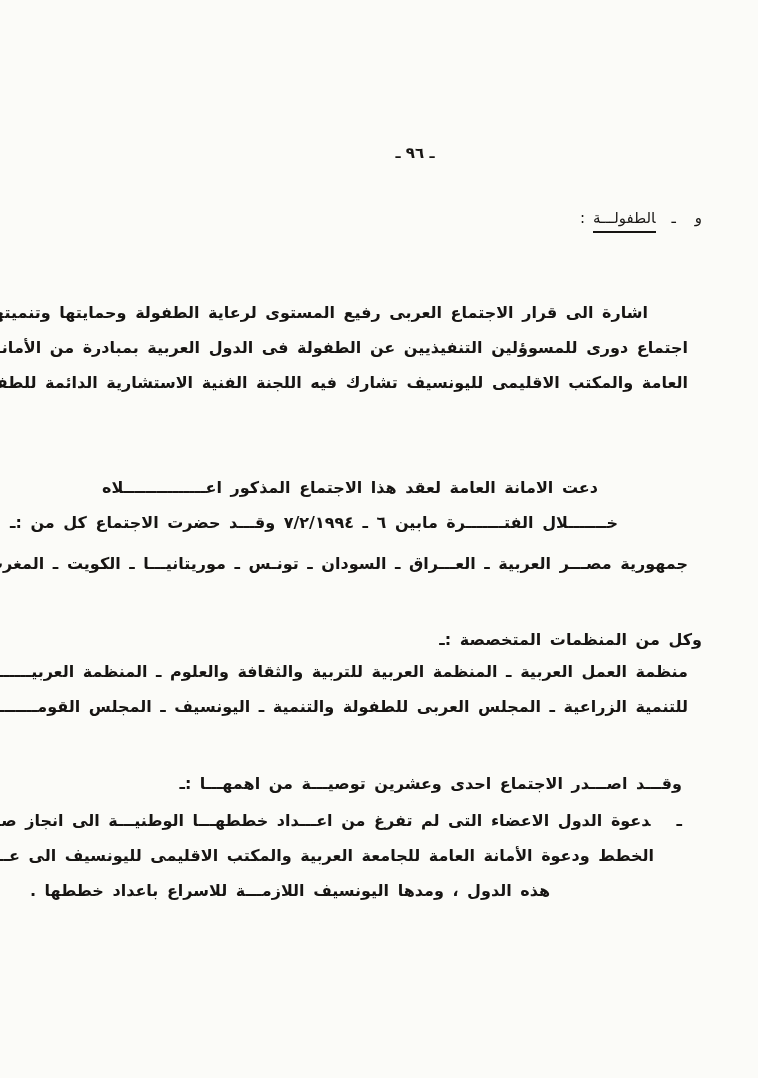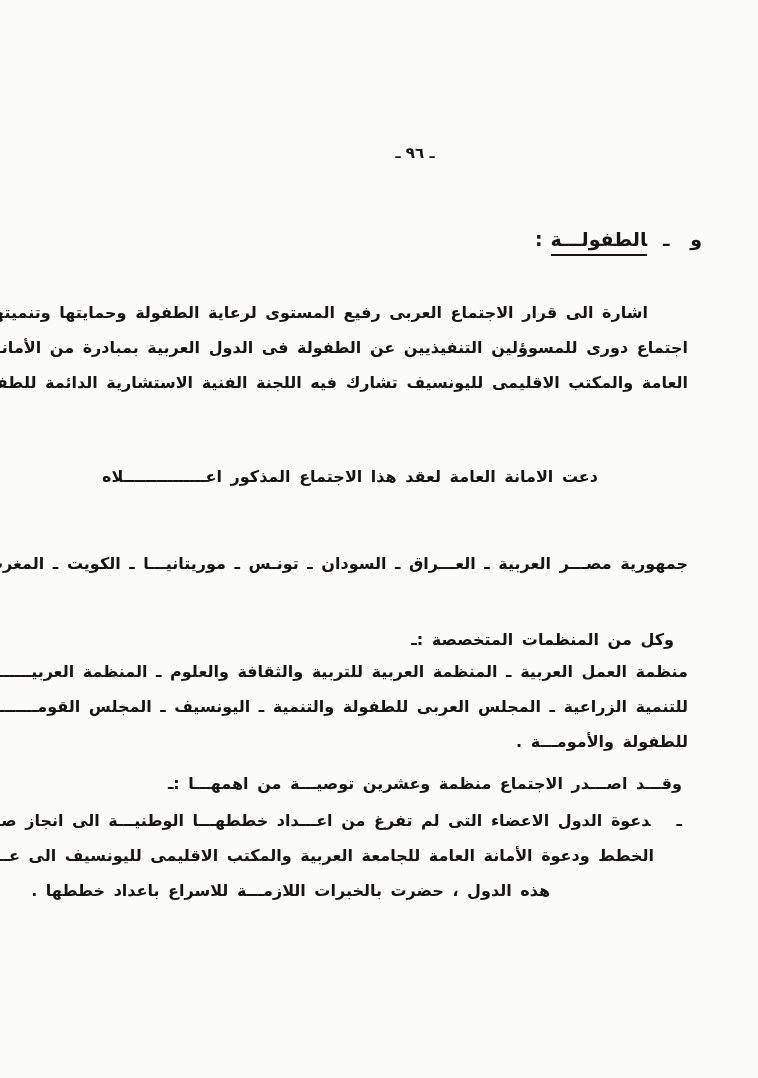--- a/index.html
+++ b/index.html
@@ -19,33 +19,33 @@
     font-size:16px;
     font-weight:bold;
     word-spacing:3px;
   }
   #page-number {
     top:144px; left:0; right:0;
     text-align:center;
     padding-left:72px;           
     font-size:15px; font-weight:bold; letter-spacing:2px;
   }
-  #heading { top:228px; right:56px; font-size:19px; font-weight:bold; white-space:nowrap; }
+  #heading { top:209px; right:56px; font-size:15px; font-weight:normal; white-space:nowrap; }
   #heading .h-prefix { margin-left:16px; word-spacing:14px; }
   #heading .h-title  { border-bottom:2px solid #171513; padding-bottom:4px; }
   #heading .h-colon  { margin-right:8px; }
 
   #p1 { top:295px; right:70px; left:40px; }
   #p1 .l0 { text-indent:40px; }
 
-  #p2 { top:459px; right:140px; left:40px; }
+  #p2 { top:470px; right:140px; left:40px; }
   #p2 .l0 { text-indent:20px; }
 
   #countries { top:546px; right:70px; left:40px; }
-  #orgs-intro { top:622px; right:84px; }
+  #orgs-intro { top:622px; right:56px; }
   #orgs { top:654px; right:70px; left:40px; }
   #rec-intro { top:766px; right:76px; }
 
   #bullet { top:803px; right:70px; left:40px; }
   #bullet .bl1 { margin-right:6px; }
   #bullet .dash { margin-left:26px; }
   #bullet .bl2 { margin-right:34px; }
   #bullet .bl3 { margin-right:138px; }
 </style>
 </head>
@@ -58,35 +58,35 @@
 </div>
 
 <div id="p1" class="abs">
   <div class="line l0">اشارة الى قرار الاجتماع العربى رفيع المستوى لرعاية الطفولة وحمايتها وتنميتها</div>
   <div class="line">اجتماع دورى للمسوؤلين التنفيذيين عن الطفولة فى الدول العربية بمبادرة من الأمانـــــــة</div>
   <div class="line">العامة والمكتب الاقليمى لليونسيف تشارك فيه اللجنة الفنية الاستشارية الدائمة للطفولـــة</div>
 </div>
 
 <div id="p2" class="abs">
   <div class="line l0">دعت الامانة العامة لعقد هذا الاجتماع المذكور اعـــــــــــــــلاه</div>
+  <div class="line">خـــــــلال الفتـــــــرة مابين ٦ ـ ٧/٢/١٩٩٤ وقـــد حضرت الاجتماع كل من :ـ</div>
 </div>
 
 <div id="countries" class="abs">
   <div class="line">جمهورية مصـــر العربية ـ العـــراق ـ السودان ـ تونـس ـ موريتانيـــا ـ الكويت ـ المغرب</div>
 </div>
 
 <div id="orgs-intro" class="abs line">وكل من المنظمات المتخصصة :ـ</div>
 
 <div id="orgs" class="abs">
   <div class="line">منظمة العمل العربية ـ المنظمة العربية للتربية والثقافة والعلوم ـ المنظمة العربيـــــــة</div>
   <div class="line">للتنمية الزراعية ـ المجلس العربى للطفولة والتنمية ـ اليونسيف ـ المجلس القومـــــــــى</div>
-  <div class="line">للطفولة والأمومـــة .</div>
 </div>
 
-<div id="rec-intro" class="abs line">وقـــد اصـــدر الاجتماع منظمة وعشرين توصيـــة من اهمهـــا :ـ</div>
+<div id="rec-intro" class="abs line">وقـــد اصـــدر الاجتماع احدى وعشرين توصيـــة من اهمهـــا :ـ</div>
 
 <div id="bullet" class="abs">
   <div class="line bl1">
     <span class="dash">ـ</span><span>دعوة الدول الاعضاء التى لم تفرغ من اعـــداد خططهـــا الوطنيـــة الى انجاز صياغة هـــــــذه</span>
   </div>
   <div class="line bl2">الخطط ودعوة الأمانة العامة للجامعة العربية والمكتب الاقليمى لليونسيف الى عـــــون</div>
-  <div class="line bl3">هذه الدول ، حضرت بالخبرات اللازمـــة للاسراع باعداد خططها .</div>
+  <div class="line bl3">هذه الدول ، ومدها اليونسيف اللازمـــة للاسراع باعداد خططها .</div>
 </div>
 
 </body></html>

